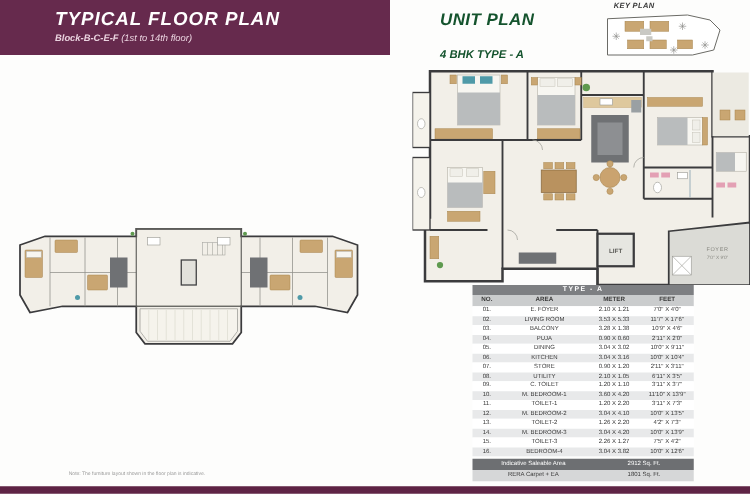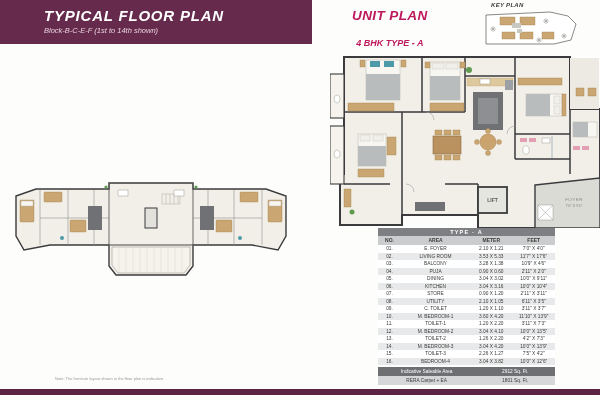--- a/index.html
+++ b/index.html
@@ -4,24 +4,24 @@
 <style>
   html,body{margin:0;padding:0;background:#e8e8e8;}
   .page{position:relative;width:600px;height:400px;background:#fdfdfc;overflow:hidden;
         font-family:"Liberation Sans", sans-serif;padding-left:48px;}
 
   
   .banner{position:absolute;left:0;top:0;width:312px;height:44px;background:#662a4d;
           color:#fff;box-sizing:border-box;padding:7px 0 0 44px;}
   .banner-title{font-size:15px;font-weight:bold;font-style:italic;letter-spacing:.8px;}
   .banner-sub{font-size:7.5px;color:#ead3df;margin-top:2px;font-style:italic;}
-  .banner-sub .blk{font-weight:normal;}
-
-  
-  .unit-header{position:absolute;left:352px;top:8px;color:#be185d;font-style:italic;text-align:center;}
+  .banner-sub .blk{font-weight:bold;}
+
+  
+  .unit-header{position:absolute;left:352px;top:8px;color:#14532d;font-style:italic;}
   .unit-title{font-size:13.5px;font-weight:bold;letter-spacing:.4px;}
   .unit-sub{font-size:9px;font-weight:bold;margin-top:15px;}
 
   
   .keyplan-label{position:absolute;left:491px;top:2px;font-size:6px;font-weight:bold;
                  font-style:italic;color:#3a3a3a;letter-spacing:.3px;}
   .keyplan-svg{position:absolute;left:484px;top:10px;}
 
   
   .plan-typical{position:absolute;left:6px;top:176px;}
@@ -69,21 +69,21 @@
 </style>
 </head>
 <body>
 
 <div class="page">
 
   <div class="banner">
     <div class="banner-title">TYPICAL FLOOR PLAN</div>
     <div class="banner-sub">
       <span class="blk">Block-B-C-E-F</span>
-      <span>(1st to 14th shown)</span>
+      <span>(1st to 14th floor)</span>
     </div>
   </div>
 
   <div class="unit-header">
     <div class="unit-title">UNIT PLAN</div>
     <div class="unit-sub">4 BHK TYPE - A</div>
   </div>
 
   <div class="keyplan-label">KEY PLAN</div>
   <svg class="keyplan-svg" width="94" height="36" viewBox="0 0 94 36">

